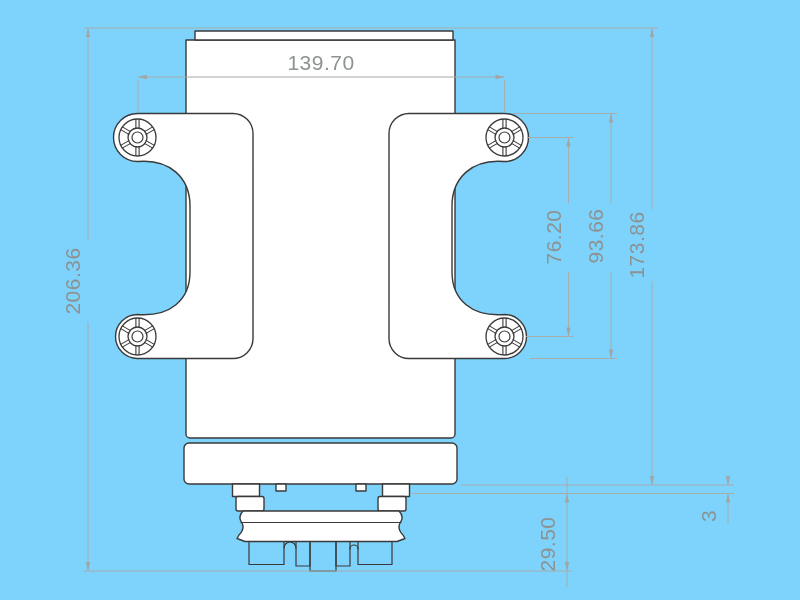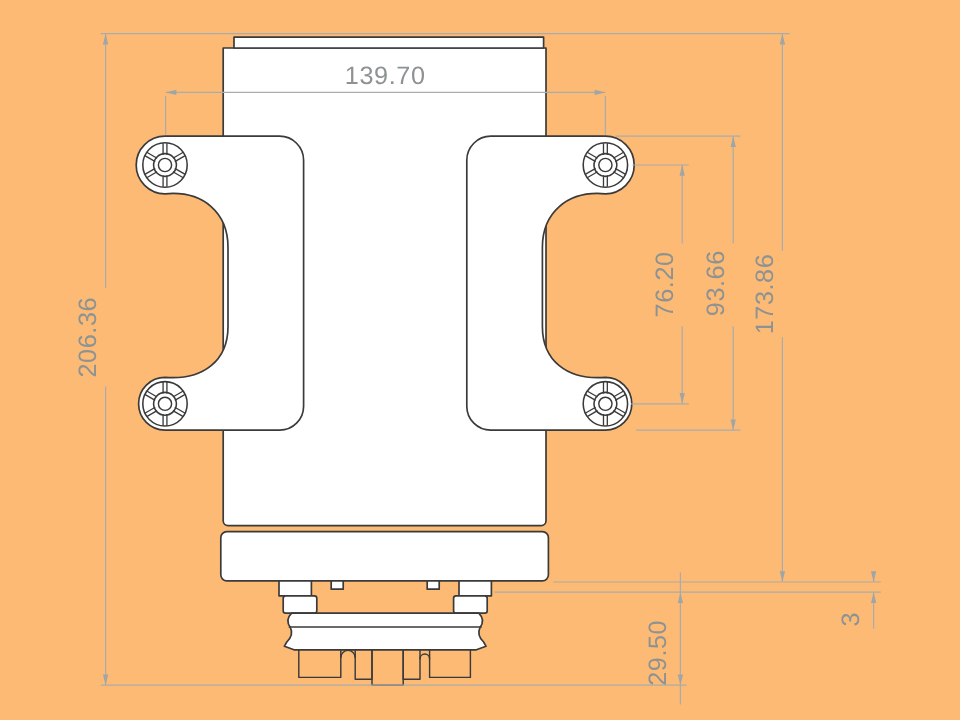--- a/index.html
+++ b/index.html
@@ -1,16 +1,16 @@
 <!DOCTYPE html>
 <html><head>
 <meta charset="utf-8">
 <style>
   html,body{margin:0;padding:0;background:#fff;}
-  #stage{position:relative;width:800px;height:600px;background:#fdba74;overflow:hidden;
+  #stage{position:relative;width:800px;height:600px;background:#7dd3fc;overflow:hidden;
          font-family:"Liberation Sans", sans-serif;}
   svg{display:block;}
   .part{fill:#ffffff;stroke:#3a3a3a;stroke-width:1.4;stroke-linejoin:round;stroke-linecap:round;}
   .part-thin{fill:none;stroke:#3a3a3a;stroke-width:1.2;stroke-linejoin:round;stroke-linecap:round;}
   .dim{stroke:#a8acac;stroke-width:1;fill:none;stroke-linecap:butt;}
   .arrow{fill:#a0a5a5;stroke:none;}
   .dimtext{fill:#8d9293;font-size:21px;letter-spacing:0.5px;font-family:"Liberation Sans",sans-serif;}
 </style>
 </head>
 <body>

